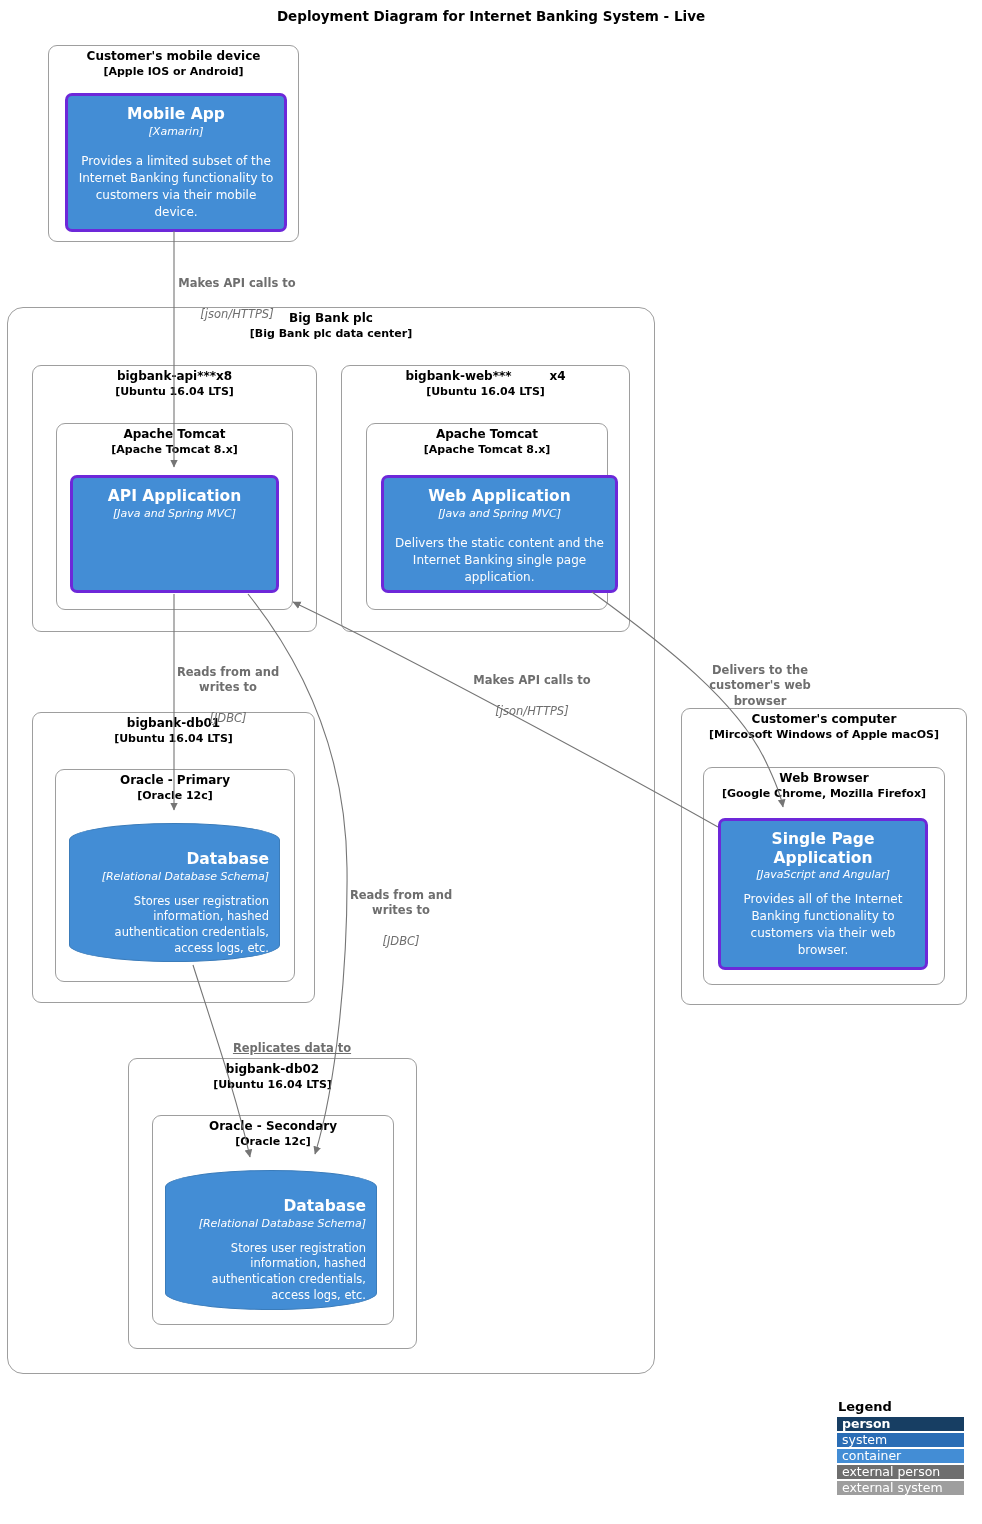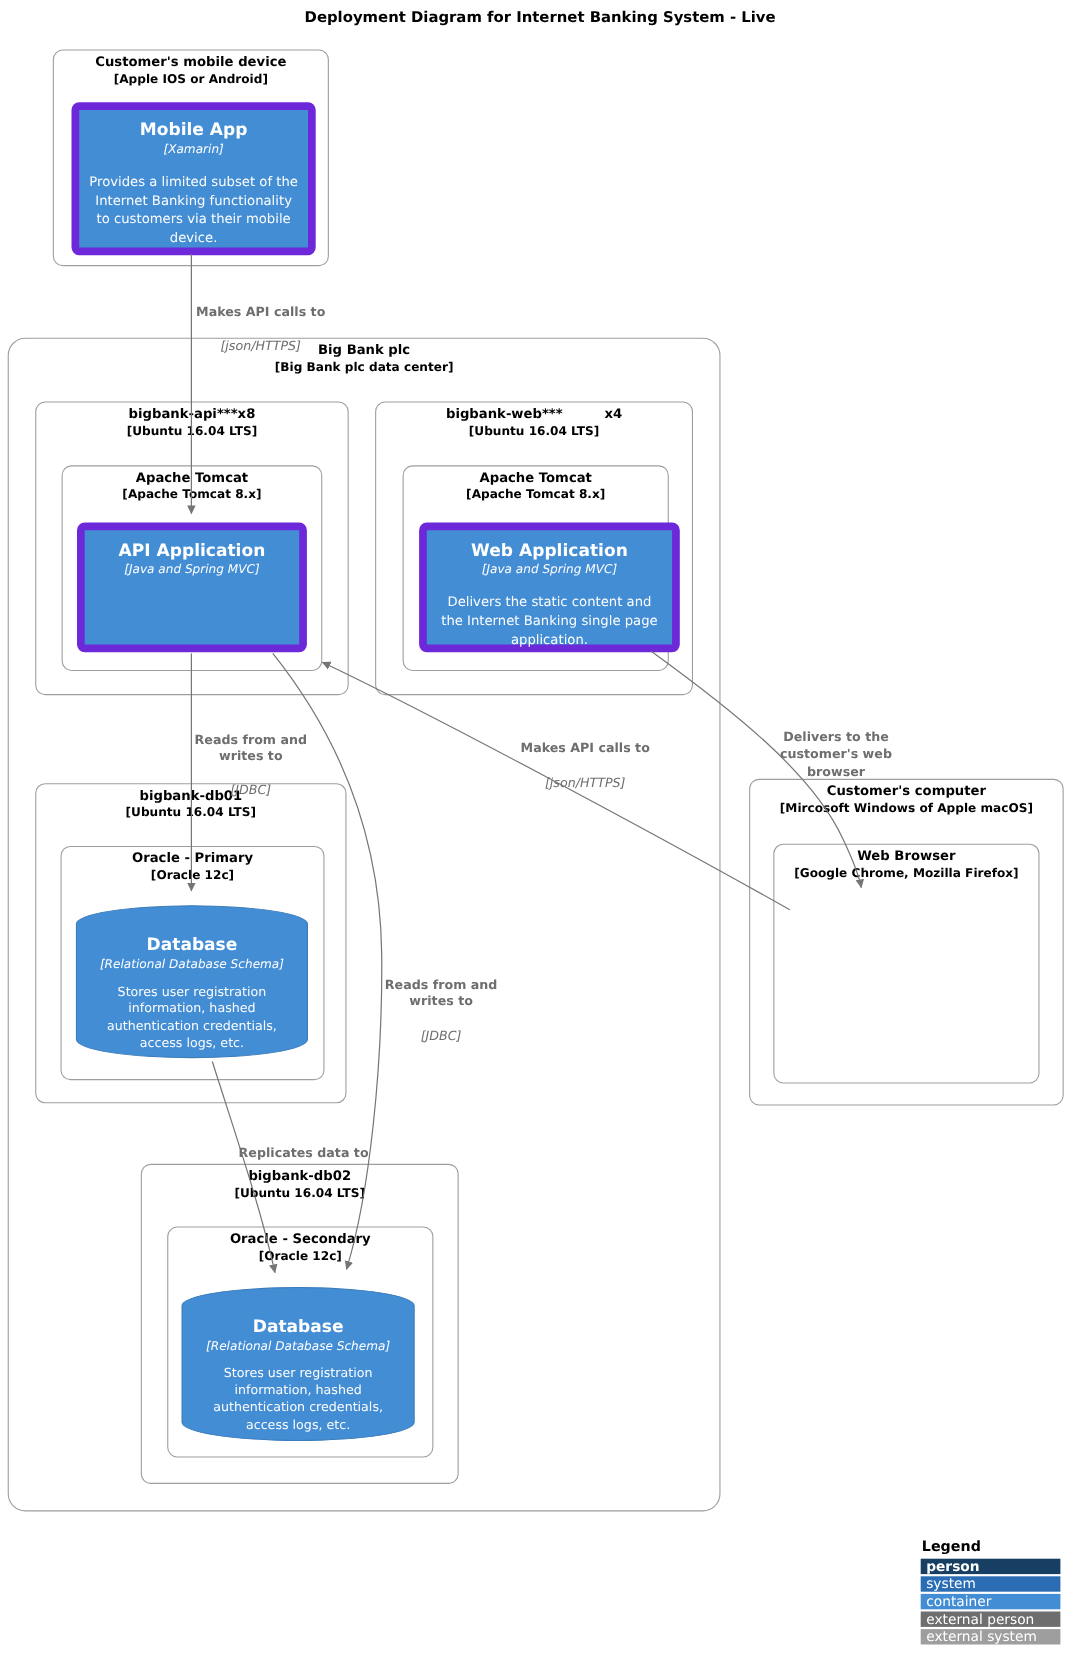--- a/index.html
+++ b/index.html
@@ -17,30 +17,30 @@
     background:transparent;text-align:center;box-sizing:border-box;
   }
   .node-title{font-weight:bold;font-size:12px;color:#000;margin-top:4px;line-height:1.15;}
   .node-type{font-weight:bold;font-size:11px;color:#000;margin-top:1px;}
   .title-row{display:flex;justify-content:center;align-items:baseline;margin-top:4px;}
   .title-row .node-title{margin-top:0;}
   #n-web .title-row{gap:38px;}
   #n-api .title-row{gap:0px;}
   
   .cbox{
-    position:absolute;background:#438dd5;border:7px solid #6d28d9;border-radius:7px;
+    position:absolute;background:#438dd5;border:3px solid #6d28d9;border-radius:7px;
     color:#ffffff;text-align:center;box-sizing:border-box;padding:9px 8px 6px 8px;
   }
   .c-title{font-weight:bold;font-size:15.5px;line-height:1.2;}
   .c-tech{font-style:italic;font-size:11px;margin-top:1px;}
   .c-desc{font-size:12px;margin-top:15px;line-height:1.42;color:#fdfdfd;}
   
   .cylinder{
     position:absolute;background:#438dd5;border:1px solid #3b7cba;
-    border-radius:50% / 17px;color:#ffffff;text-align:center;box-sizing:border-box;
+    border-radius:50% / 17px;color:#ffffff;text-align:right;box-sizing:border-box;
     padding:26px 10px 6px 10px;
   }
   .cylinder .c-desc{font-size:11.5px;margin-top:11px;line-height:1.38;}
   
   .elabel{
     position:absolute;color:#6e6e6e;font-size:11.5px;font-weight:bold;
     text-align:center;white-space:pre-line;line-height:1.32;
   }
   .etech{font-weight:normal;font-style:italic;}
   
@@ -134,20 +134,25 @@
     <div class="c-desc">Stores user registration information, hashed authentication credentials, access logs, etc.</div>
   </div>
 
   <div class="node" style="left:681px;top:708px;width:286px;height:297px;">
     <div class="node-title">Customer's computer</div>
     <div class="node-type">[Mircosoft Windows of Apple macOS]</div>
   </div>
   <div class="node" style="left:703px;top:767px;width:242px;height:218px;">
     <div class="node-title">Web Browser</div>
     <div class="node-type">[Google Chrome, Mozilla Firefox]</div>
+  </div>
+  <div class="cbox" style="left:718px;top:818px;width:210px;height:152px;">
+    <div class="c-title">Single Page Application</div>
+    <div class="c-tech">[JavaScript and Angular]</div>
+    <div class="c-desc" style="margin-top:10px;">Provides all of the Internet Banking functionality to customers via their web browser.</div>
   </div>
 
   <svg id="edges" width="982" height="1524" viewBox="0 0 982 1524">
     <defs>
       <marker id="arrow" markerWidth="9" markerHeight="9" refX="7.5" refY="4.5" orient="auto" markerUnits="userSpaceOnUse">
         <path d="M0,0.6 L8,4.5 L0,8.4 z" fill="#757575"></path>
       </marker>
     </defs>
     <path class="edge" d="M 174 231 L 174 467" marker-end="url(#arrow)"></path>
     <path class="edge" d="M 174 594 L 174 810" marker-end="url(#arrow)"></path>
@@ -173,21 +178,21 @@
   <div class="elabel" style="left:700px;top:648px;width:120px;">
     <div>Delivers to the
 customer's web
 browser</div>
   </div>
   <div class="elabel" style="left:341px;top:873px;width:120px;">
     <div>Reads from and
 writes to</div>
     <div class="etech">[JDBC]</div>
   </div>
-  <div class="elabel" style="left:201px;top:1026px;width:150px;">
+  <div class="elabel" style="left:217px;top:1026px;width:150px;text-decoration:underline;">
     <div>Replicates data to</div>
   </div>
 
   <div class="legend">
     <div class="legend-title">Legend</div>
     <div class="legend-row" style="background: rgb(23, 62, 99); font-weight: bold;">person</div>
     <div class="legend-row" style="background: rgb(42, 109, 181);">system</div>
     <div class="legend-row" style="background: rgb(67, 141, 213);">container</div>
     <div class="legend-row" style="background: rgb(110, 110, 110);">external person</div>
     <div class="legend-row" style="background: rgb(158, 158, 158);">external system</div>

